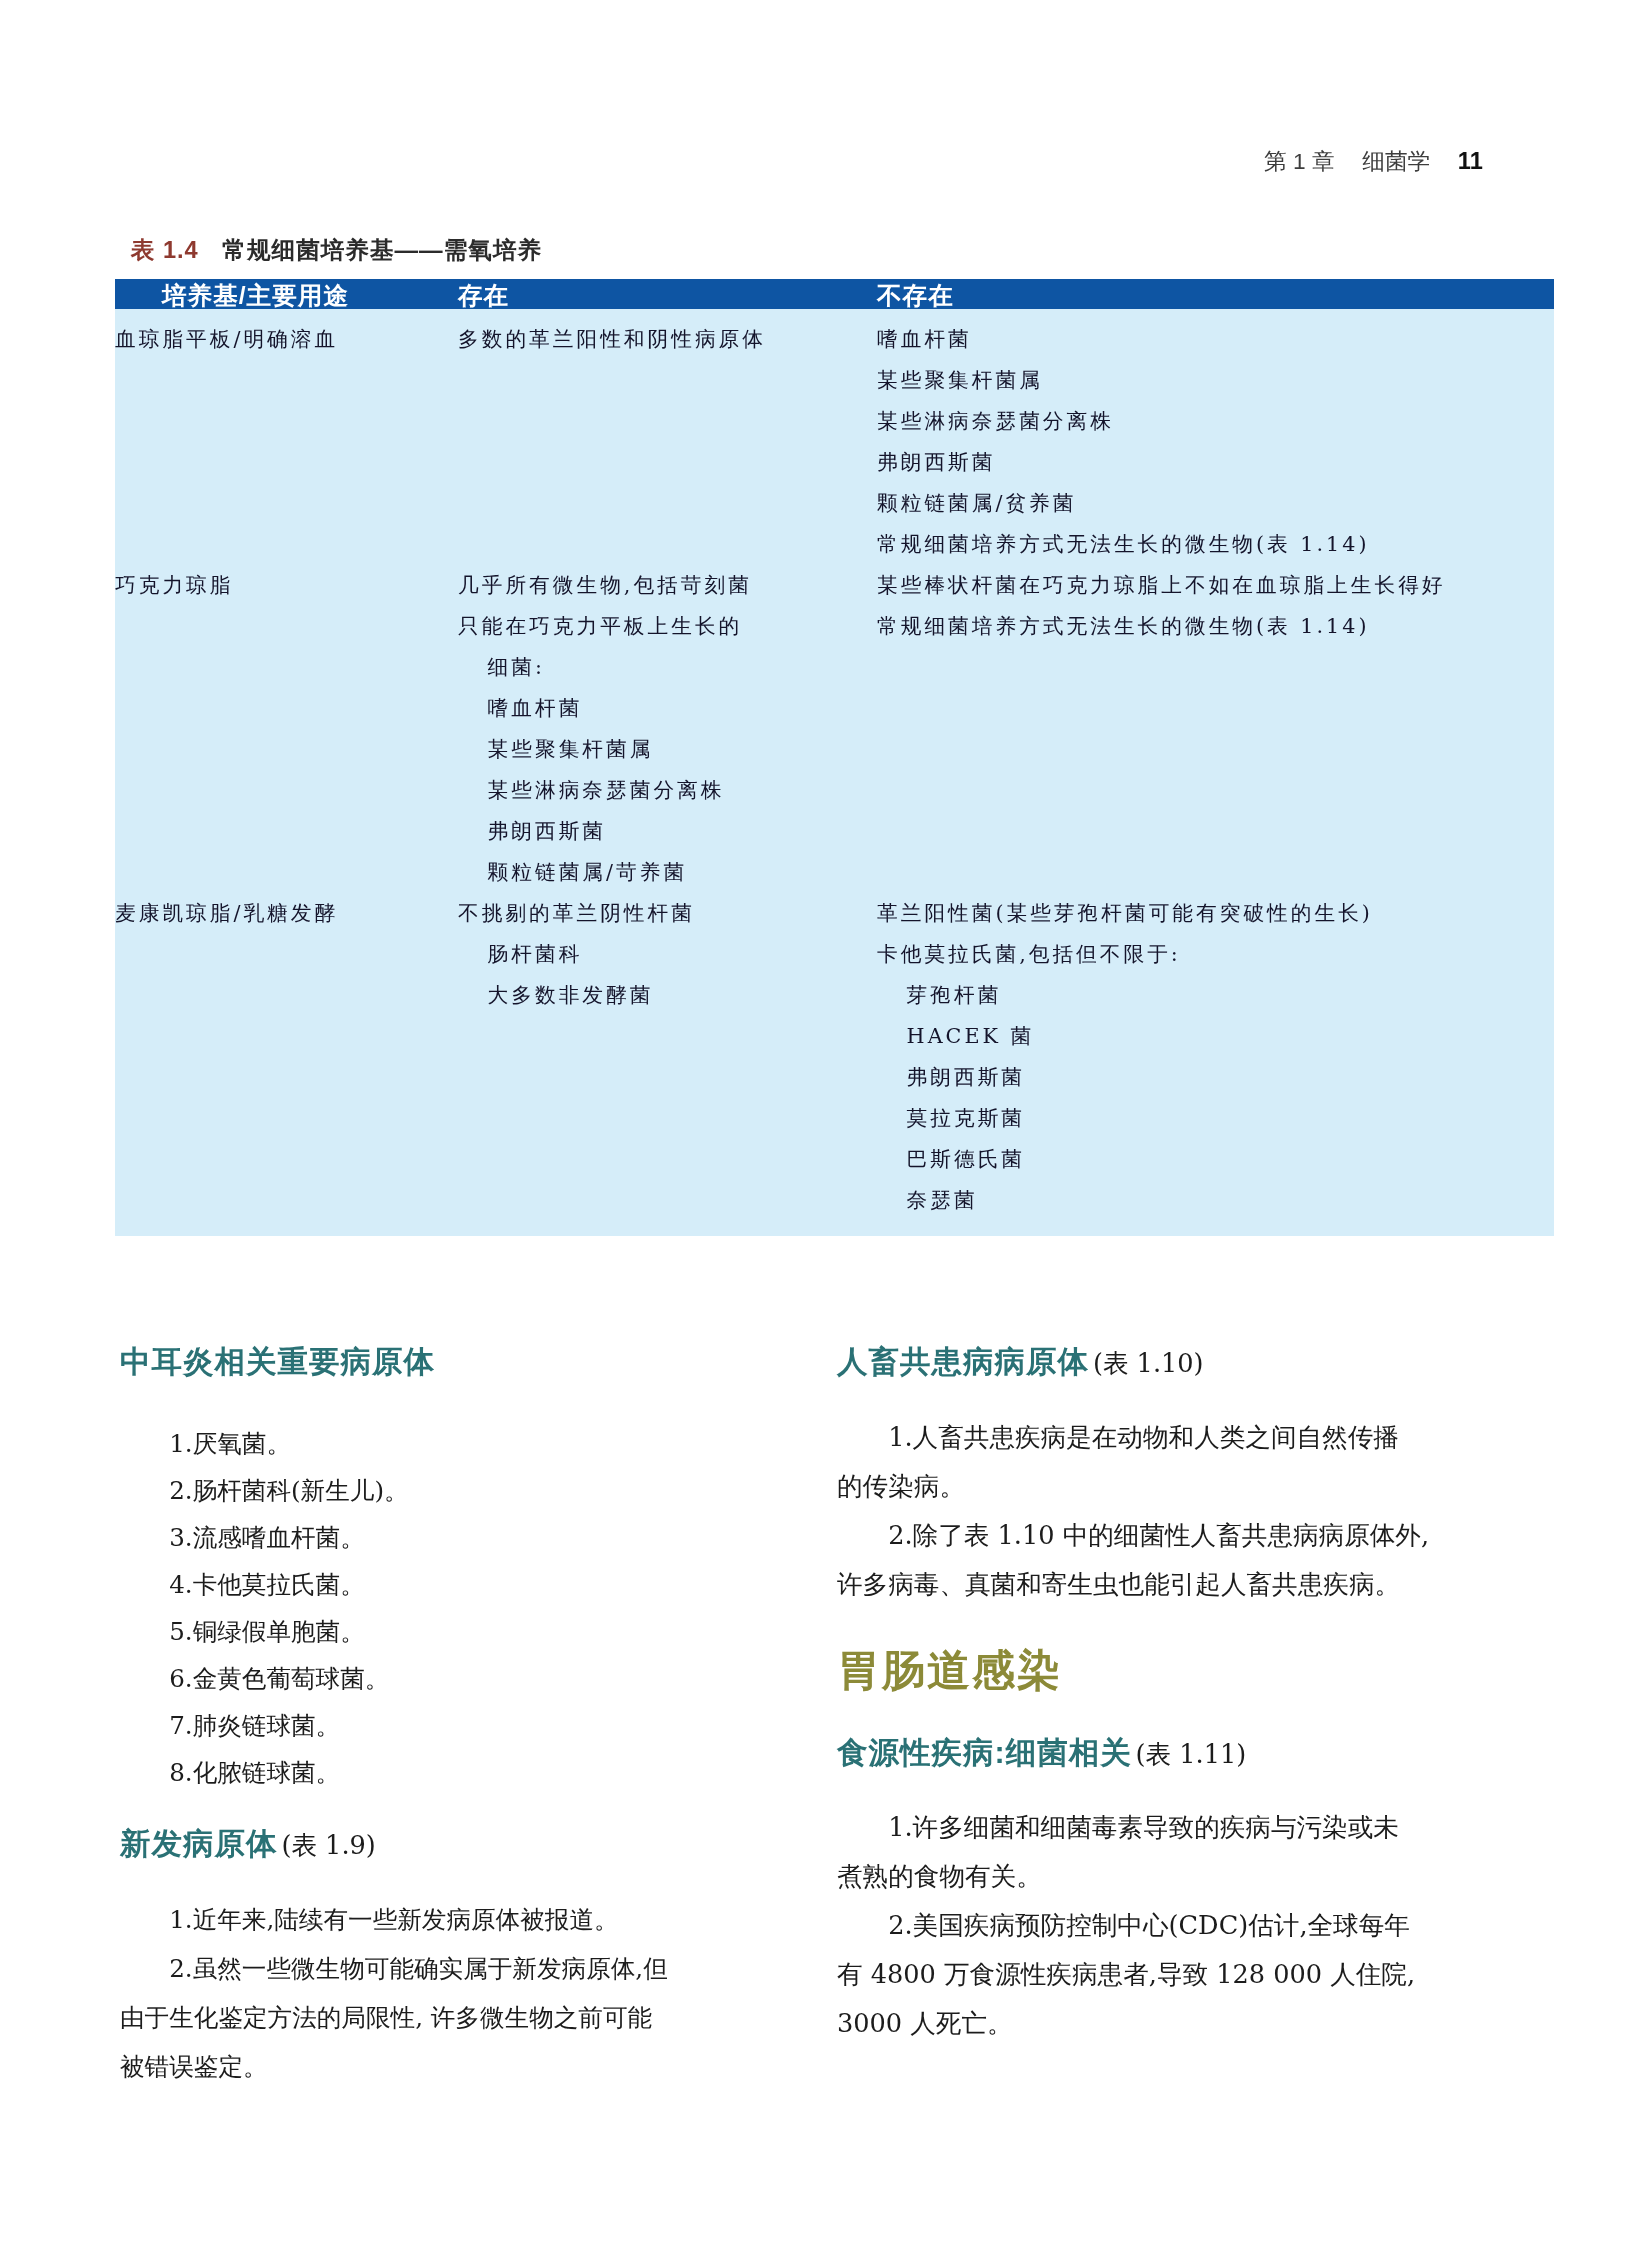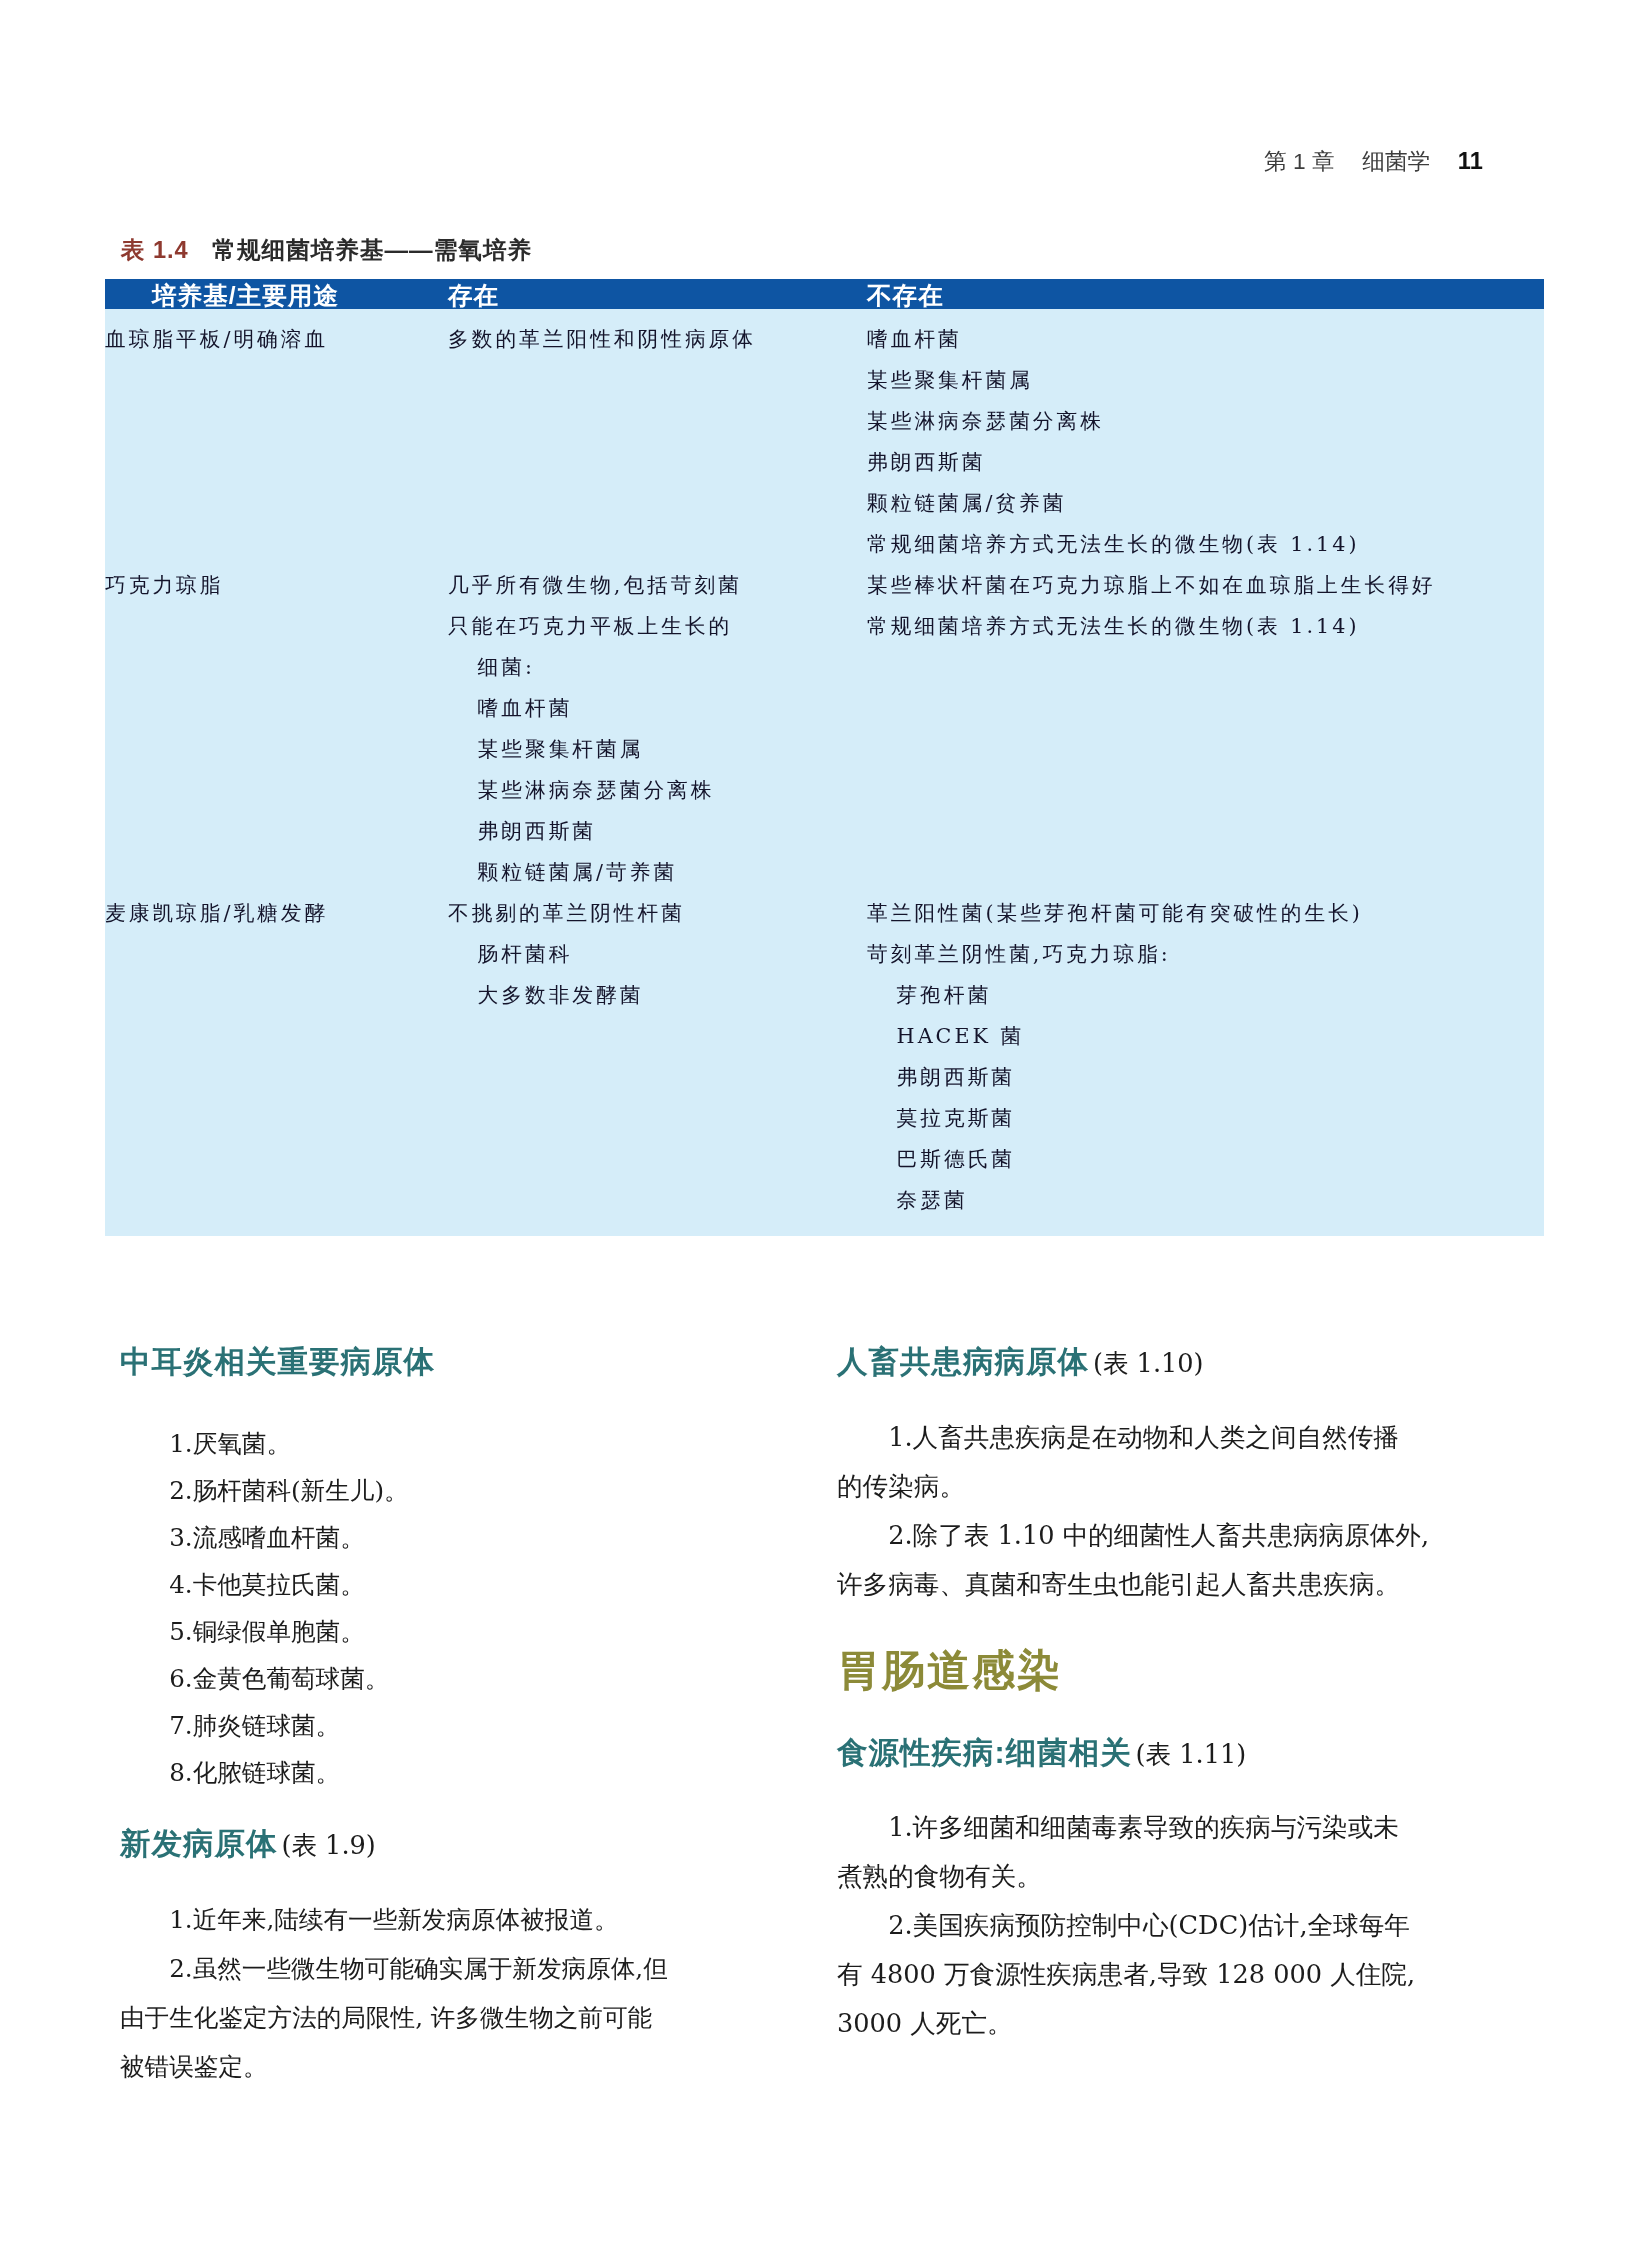--- a/index.html
+++ b/index.html
@@ -10,21 +10,21 @@
 
   
   .page-header {
     position:absolute; top:146px; left:1264px;
     font-family:"Liberation Sans", sans-serif; font-size:22.7px; color:#3d3d3d;
     display:flex; align-items:baseline; gap:27.6px;
   }
   .page-header .pagenum { font-weight:bold; color:#111; font-size:23.6px; }
 
   
-  .table-block { position:absolute; left:105px; top:234px; width:1439px; }
+  .table-block { position:absolute; left:115px; top:234px; width:1439px; }
   .table-caption {
     font-family:"Liberation Sans", sans-serif; font-weight:bold;
     font-size:23.6px; color:#2b2b2b; margin:0 0 12.8px 15.8px; letter-spacing:1px;
   }
   .table-caption .tlabel { color:#8e392f; margin-right:23.6px; }
 
   .media-table { width:100%; }
   .thead {
     background:#0e55a3; color:#ffffff; height:30px;
     display:grid; grid-template-columns:343px 419px 1fr; align-items:center;
@@ -131,21 +131,21 @@
           <div class="t-cell medium-cell">
             <div class="t-line">麦康凯琼脂/乳糖发酵</div>
           </div>
           <div class="t-cell">
             <div class="t-line">不挑剔的革兰阴性杆菌</div>
             <div class="t-line ind">肠杆菌科</div>
             <div class="t-line ind">大多数非发酵菌</div>
           </div>
           <div class="t-cell">
             <div class="t-line">革兰阳性菌(某些芽孢杆菌可能有突破性的生长)</div>
-            <div class="t-line">苛刻革兰阴性菌,巧克力琼脂:</div>
+            <div class="t-line">卡他莫拉氏菌,包括但不限于:</div>
             <div class="t-line ind">芽孢杆菌</div>
             <div class="t-line ind">HACEK 菌</div>
             <div class="t-line ind">弗朗西斯菌</div>
             <div class="t-line ind">莫拉克斯菌</div>
             <div class="t-line ind">巴斯德氏菌</div>
             <div class="t-line ind">奈瑟菌</div>
           </div>
         </div>
       </div>
   </div>

